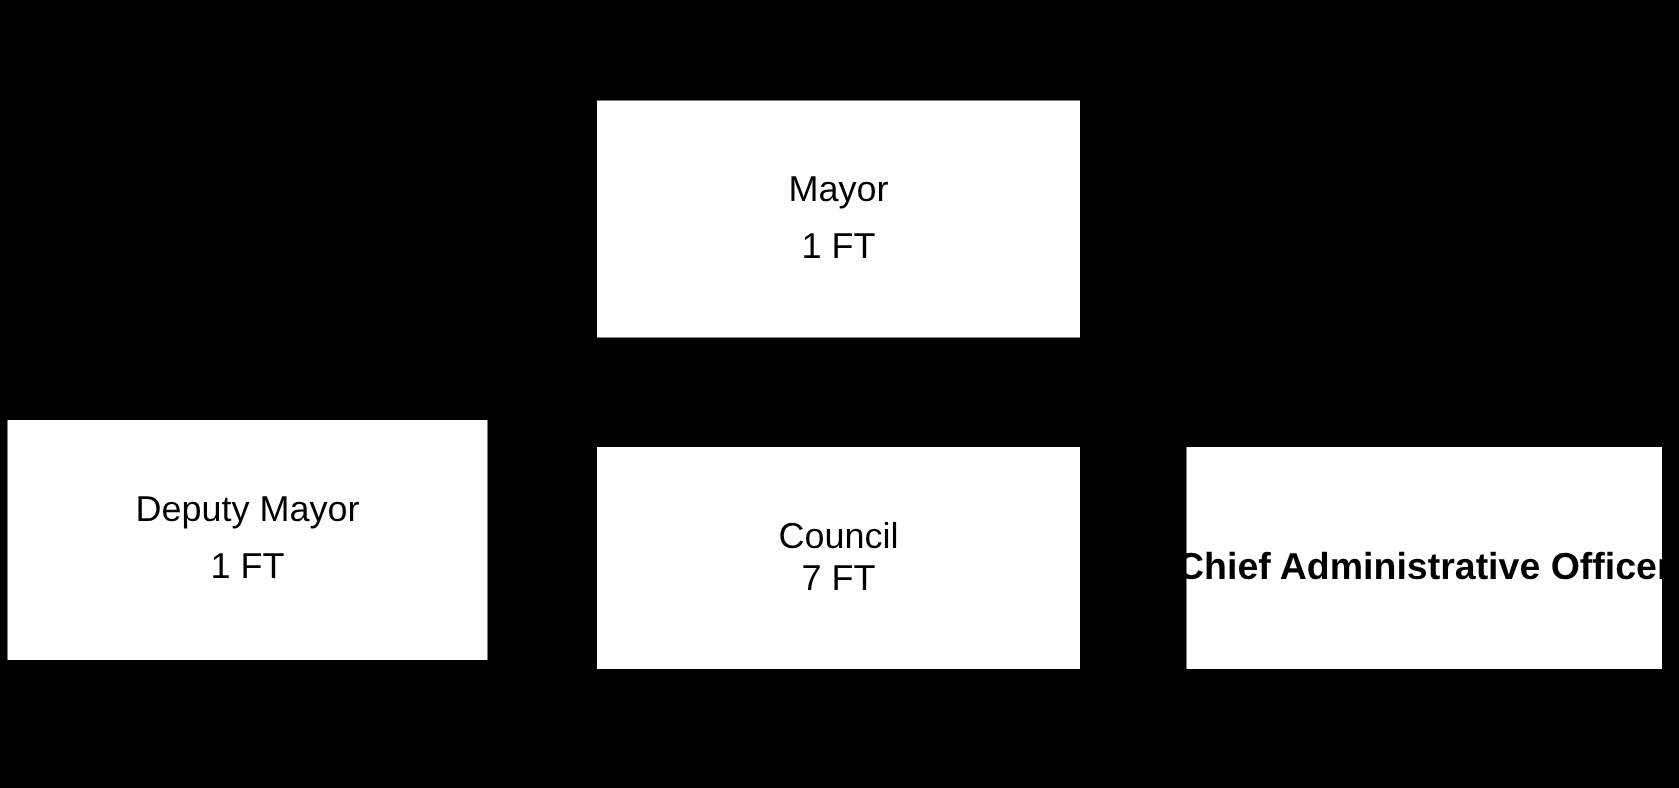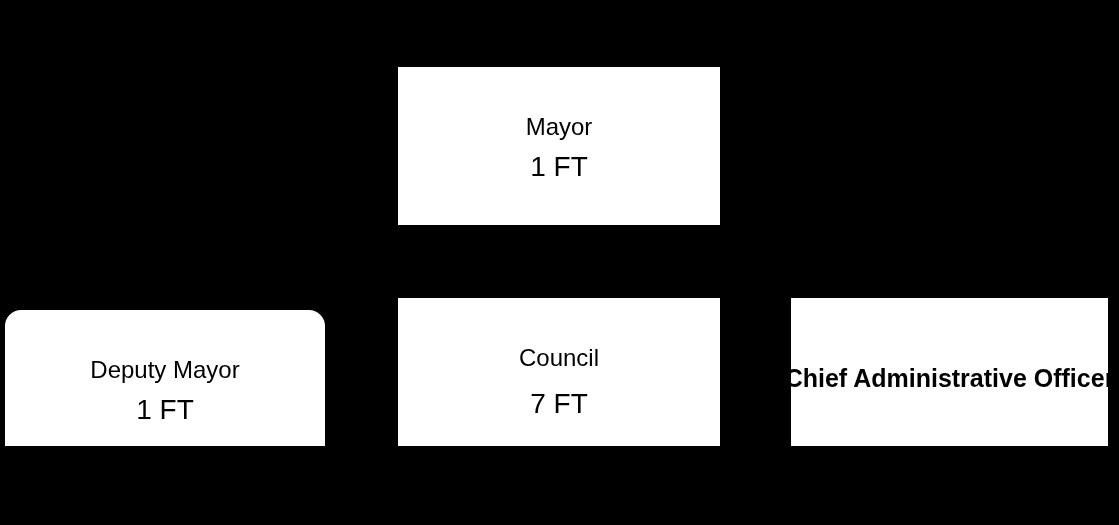--- a/index.html
+++ b/index.html
@@ -35,55 +35,54 @@
   }
   
   .node.center-aligned {
     justify-content: center;
   }
   .node-title {
     font-size: 24px;
     white-space: nowrap;
   }
   .node-subtitle {
-    font-size: 28px;
+    font-size: 24px;
     white-space: nowrap;
   }
 
   
   #node-mayor {
     left: 398px;
     top: 67px;
     width: 322px;
     height: 158px;
     padding-top: 48px;
   }
   #node-mayor .node-subtitle { margin-top: 14px; }
 
   
   #node-deputy-mayor {
     left: 5px;
-    top: 310px;
+    top: 280px;
     width: 320px;
     height: 160px;
     padding-top: 48px;
-    border-radius: 16px;
   }
   #node-deputy-mayor .node-subtitle { margin-top: 14px; }
 
   
   #node-council {
     left: 398px;
     top: 298px;
     width: 322px;
     height: 160px;
     padding-top: 48px;
     align-items: center;
   }
-  #node-council .node-subtitle { margin-top: 20px; }
+  #node-council .node-subtitle { margin-top: 4px; }
 
   
   #node-cao {
     left: 791px;
     top: 298px;
     width: 317px;
     height: 160px;
   }
   #node-cao .node-title {
     font-size: 25px;

